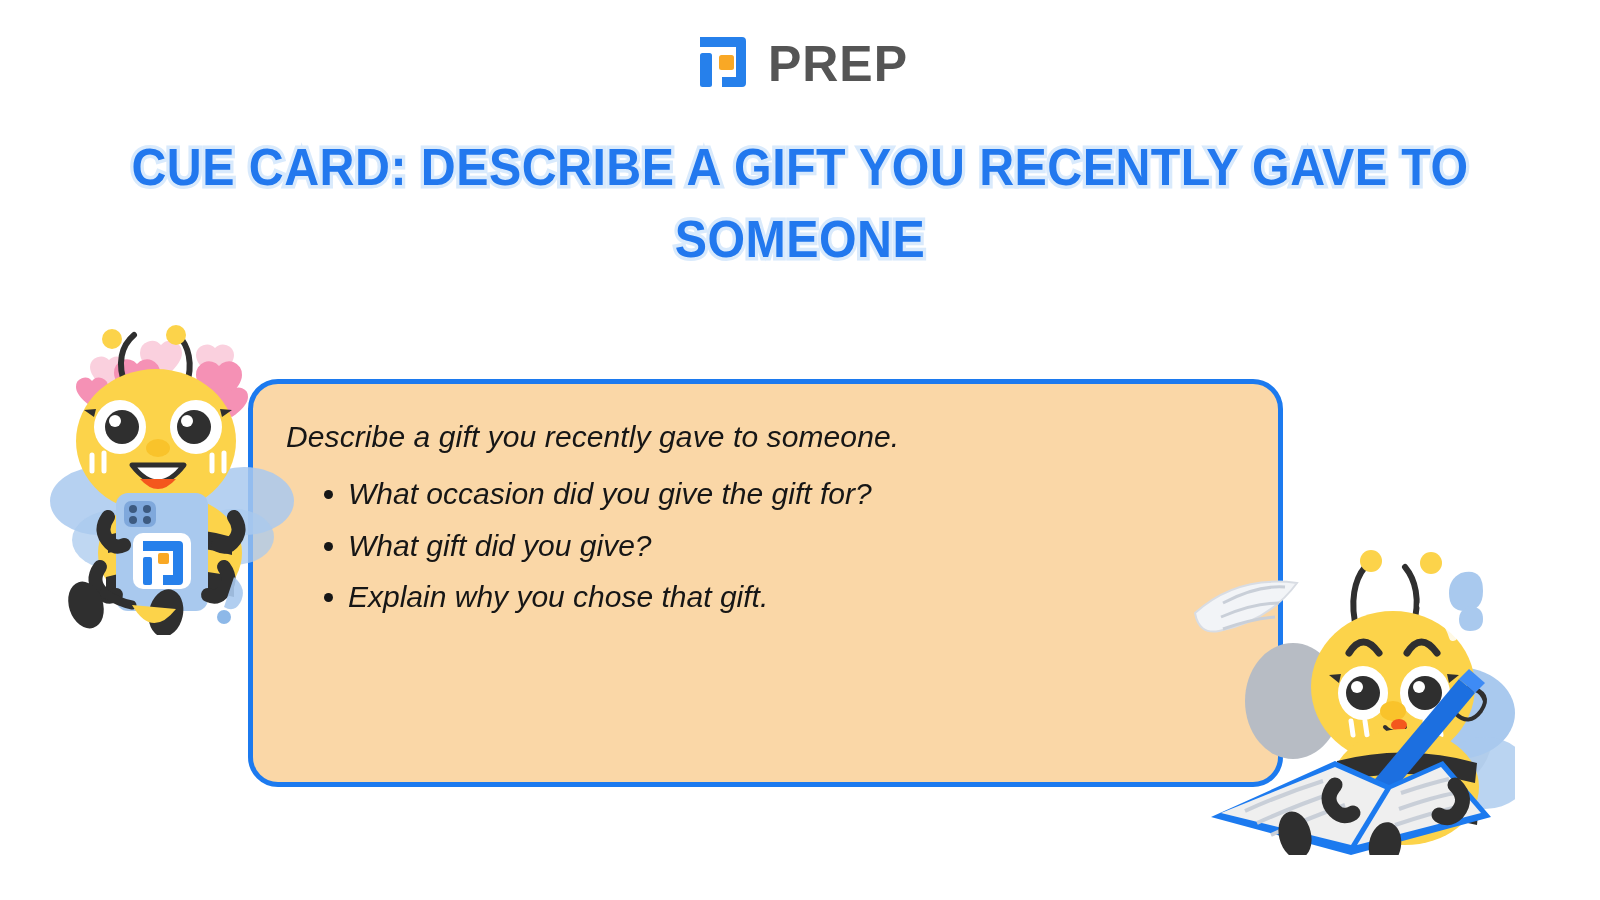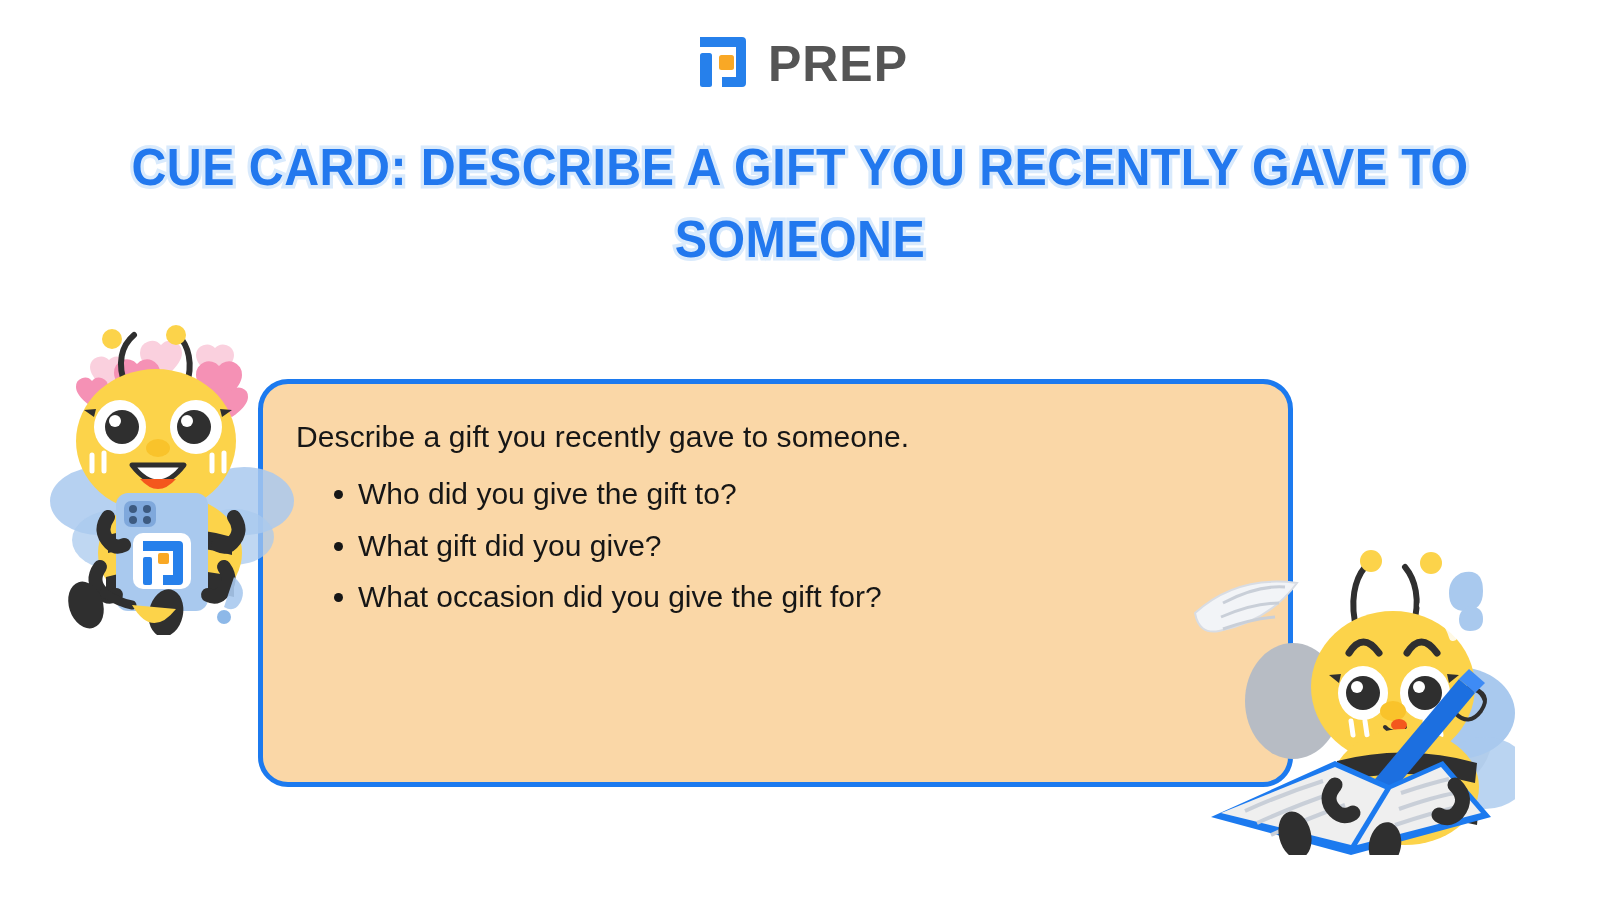--- a/index.html
+++ b/index.html
@@ -61,28 +61,29 @@
     text-transform: uppercase;
     -webkit-text-stroke: 7px #D9EAFC;
     paint-order: stroke fill;
     transform: scaleX(0.93);
     transform-origin: center top;
   }
 
   
   #cue-card {
     position: absolute;
-    left: 258px;
+    left: 248px;
     top: 379px;
     width: 1035px;
     height: 408px;
     background: #FAD7A7;
     border: 5px solid #1C7AEF;
     border-radius: 30px;
     z-index: 4;
+    font-style: italic;
   }
   #card-body {
     position: absolute;
     left: 33px;
     top: 28px;
     right: 30px;
   }
   .card-line {
     font-size: 30px;
     line-height: 1.68;
@@ -212,23 +213,23 @@
     <path d="M84 300 q20 34 44 4 z" fill="#FCD34A"></path>
 
     <path d="M186 272 q14 12 6 26 q-6 10 -16 4" fill="#A9C9EE" opacity="0.9"></path>
     <circle cx="176" cy="312" r="7" fill="#8DB8E8"></circle>
   </svg>
 
   <div id="cue-card">
     <div id="card-body">
       <p class="card-line">Describe a gift you recently gave to someone.</p>
       <ul id="card-bullets">
-        <li>Who did you give the gift to?</li>
+        <li>What occasion did you give the gift for?</li>
         <li>What gift did you give?</li>
-        <li>What occasion did you give the gift for?</li>
+        <li>Explain why you chose that gift.</li>
       </ul>
     </div>
   </div>
 
   <svg class="mascot" id="mascot-right" viewBox="0 0 330 320">
 
     <ellipse cx="108" cy="166" rx="48" ry="58" fill="#B7BCC4"></ellipse>
     <ellipse cx="262" cy="196" rx="46" ry="56" fill="#B7BCC4" opacity="0.55"></ellipse>
 
     <ellipse cx="272" cy="178" rx="58" ry="46" fill="#A9C9EE"></ellipse>

